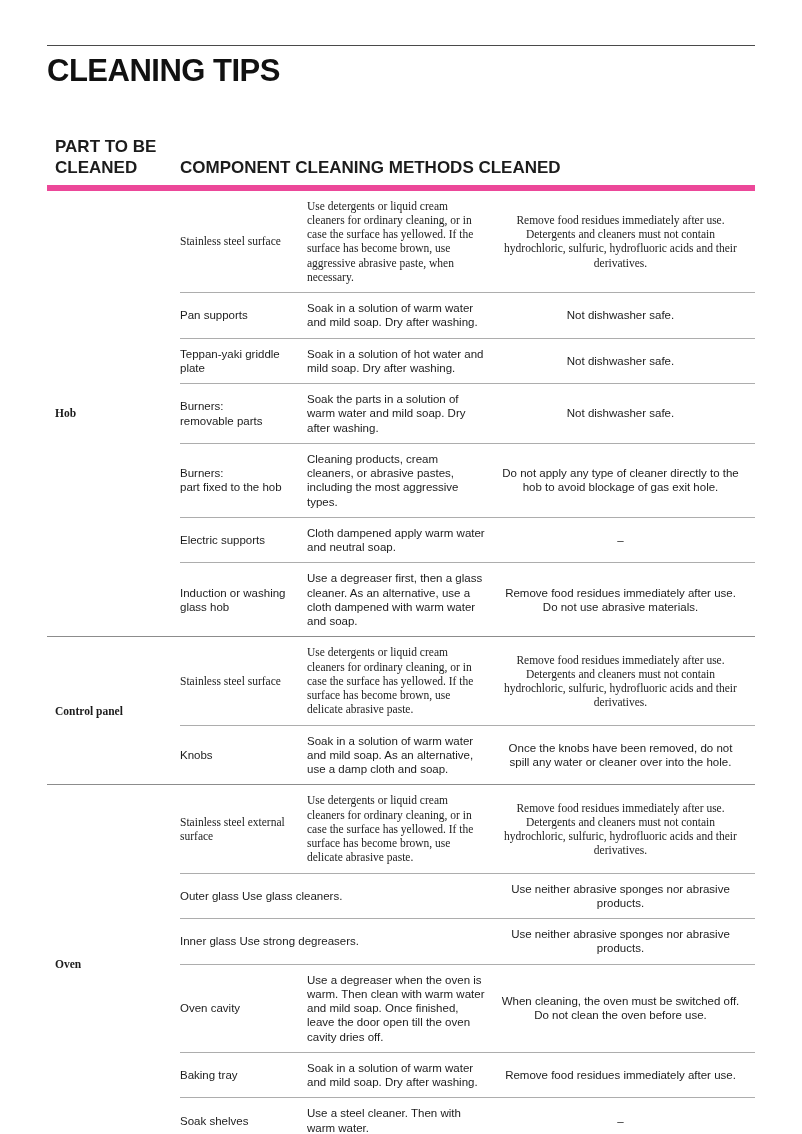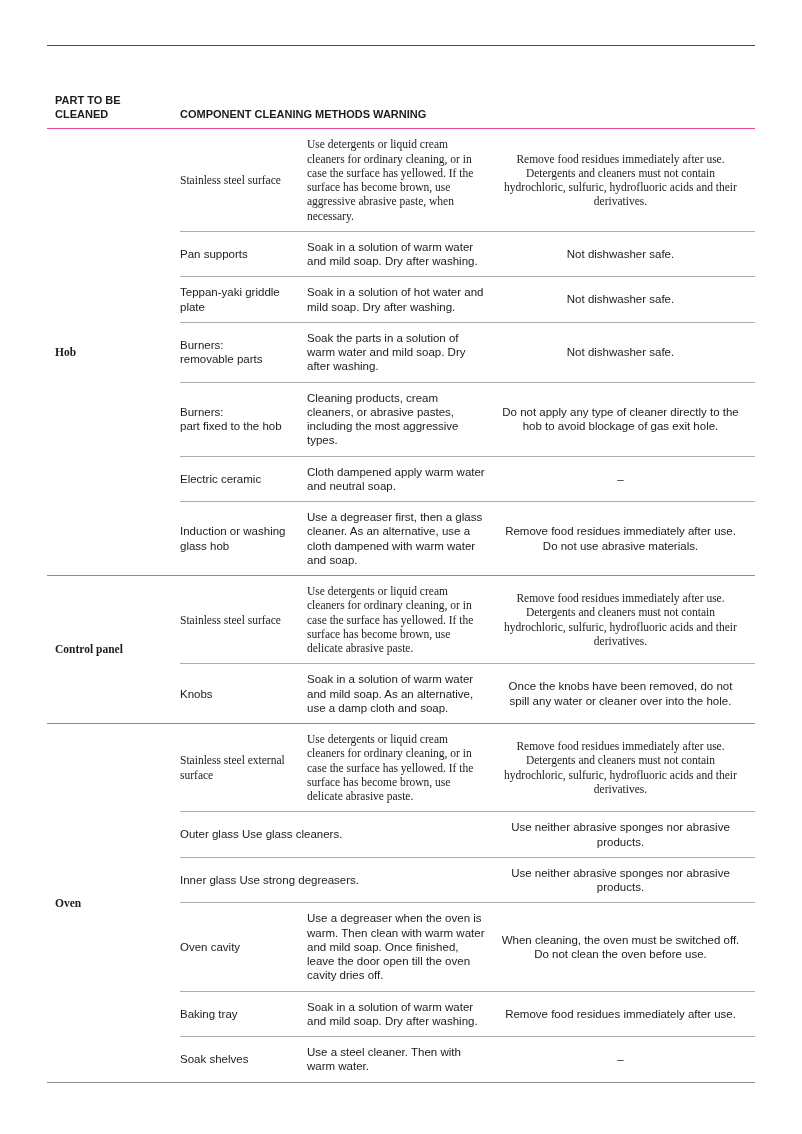--- a/index.html
+++ b/index.html
@@ -36,24 +36,24 @@
     line-height: 1.24;
     border-bottom: 1px solid #8c8c8c;
   }
   col.c-part    { width: 133px; }
   col.c-comp    { width: 127px; }
   col.c-method  { width: 193px; }
   col.c-warning { width: 255px; }
   thead th {
     text-align: left;
     vertical-align: bottom;
-    font-size: 11px;
+    font-size: 17px;
     font-weight: 700;
     padding: 0 6px 7px 0;
-    border-bottom: 1px solid #ec4899;
+    border-bottom: 6px solid #ec4899;
     color: #1c1c1c;
   }
   thead th.part-header { padding-left: 8px; }
   tbody td {
     vertical-align: middle;
     padding: 8px 10px 8px 0;
     border-top: 1px solid #adadad;
   }
   tr.group-start td { border-top: 1px solid #8c8c8c; font-family: Liberation Serif, serif; }
   td.part-cell {
@@ -70,32 +70,33 @@
   td.method-cell  { padding-right: 14px; }
   td.warning-cell { padding-right: 14px; text-align: center; }
 </style>
 </head>
 <body>
 
 <div class="page">
 
   <hr class="top-rule">
 
+  <h1 class="title">CLEANING TIPS</h1>
 
   <table class="cleaning">
     <colgroup>
       <col class="c-part">
         <col class="c-comp">
         <col class="c-method">
         <col class="c-warning">
     </colgroup>
     <thead>
       <tr>
         <th class="part-header">PART TO BE CLEANED</th>
-        <th colspan="3" class="rest-header">COMPONENT CLEANING METHODS WARNING</th>
+        <th colspan="3" class="rest-header">COMPONENT CLEANING METHODS CLEANED</th>
       </tr>
     </thead>
     <tbody id="table-body">
         <tr class="group-start">
           <td class="part-cell" rowspan="7">Hob</td>
           <td class="component-cell">Stainless steel surface</td>
           <td class="method-cell">Use detergents or liquid cream cleaners for ordinary cleaning, or in case the surface has yellowed. If the surface has become brown, use aggressive abrasive paste, when necessary.</td>
           <td class="warning-cell">Remove food residues immediately after use. Detergents and cleaners must not contain hydrochloric, sulfuric, hydrofluoric acids and their derivatives.</td>
         </tr>
         <tr>
@@ -114,21 +115,21 @@
           <td class="method-cell">Soak the parts in a solution of warm water and mild soap. Dry after washing.</td>
           <td class="warning-cell">Not dishwasher safe.</td>
         </tr>
         <tr>
           <td class="component-cell">Burners:
 part fixed to the hob</td>
           <td class="method-cell">Cleaning products, cream cleaners, or abrasive pastes, including the most aggressive types.</td>
           <td class="warning-cell">Do not apply any type of cleaner directly to the hob to avoid blockage of gas exit hole.</td>
         </tr>
         <tr>
-          <td class="component-cell">Electric ceramic</td>
+          <td class="component-cell">Electric supports</td>
           <td class="method-cell">Cloth dampened apply warm water and neutral soap.</td>
           <td class="warning-cell">–</td>
         </tr>
         <tr>
           <td class="component-cell">Induction or washing glass hob</td>
           <td class="method-cell">Use a degreaser first, then a glass cleaner. As an alternative, use a cloth dampened with warm water and soap.</td>
           <td class="warning-cell">Remove food residues immediately after use. Do not use abrasive materials.</td>
         </tr>
         <tr class="group-start">
           <td class="part-cell" rowspan="2">Control panel</td>

